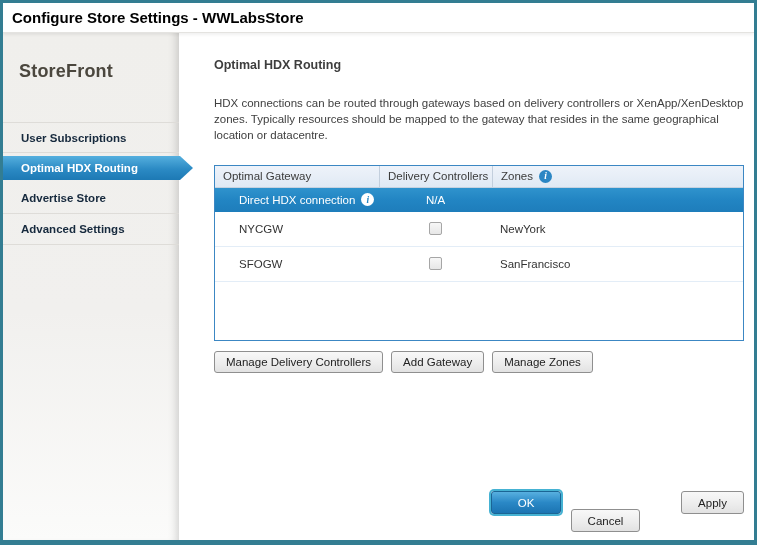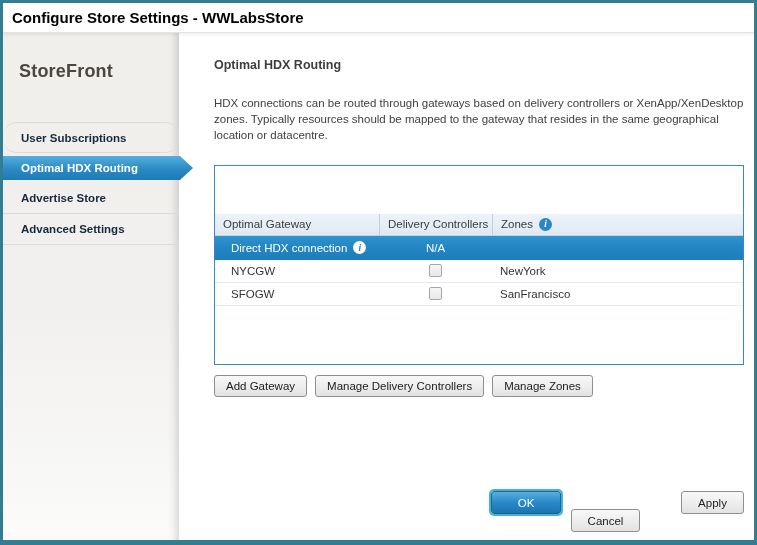--- a/index.html
+++ b/index.html
@@ -45,21 +45,21 @@
   }
   .menu { margin-top: 40px; }
   .menu-item {
     height: 31px;
     display: flex; align-items: center;
     padding-left: 18px;
     font-size: 11.5px; font-weight: bold; color: #16293d;
     border-bottom: 1px solid #dedcd8;
     cursor: pointer;
   }
-  .menu-item:first-child { border-top: 1px solid #dedcd8; border-radius: 14px; }
+  .menu-item:first-child { border-top: 1px solid #dedcd8; }
   .menu-item.selected {
     width: calc(100% + 14px);
     height: 24px;
     margin: 3px 0;
     border: none;
     color: #ffffff;
     background: linear-gradient(180deg, #55afde 0%, #2b8ac4 55%, #1d79b4 100%);
     clip-path: polygon(0 0, calc(100% - 13px) 0, 100% 50%, calc(100% - 13px) 100%, 0 100%);
     position: relative; z-index: 4;
   }
@@ -87,32 +87,31 @@
     background: #ffffff;
   }
   .trow, .thead {
     display: grid;
     grid-template-columns: 164px 113px 120px 131px;
   }
   .thead {
     height: 22px;
     background: linear-gradient(180deg, #eef3fa 0%, #e0e9f4 100%);
     border-bottom: 1px solid #c6d2e0;
-    margin-top: 48px;
   }
   .th {
     display: flex; align-items: center;
     padding-left: 8px;
     font-size: 11.5px; color: #3b3b3b;
   }
   .th + .th { border-left: 1px solid #c3cfdd; }
 
-  .trow { height: 23px; font-size: 11.5px; color: #333333; }
+  .trow { height: 35px; font-size: 11.5px; color: #333333; }
   .trow .td { display: flex; align-items: center; overflow: hidden; }
-  .td.c1 { padding-left: 16px; }
+  .td.c1 { padding-left: 24px; }
   .td.c2 { justify-content: center; }
   .td.c3 { padding-left: 8px; }
   .td.c4 { padding-left: 8px; }
 
   .trow.selected {
     height: 24px;
     background: linear-gradient(180deg, #2f93cd 0%, #2285c3 50%, #1e7dbb 100%);
     color: #ffffff;
   }
   .trow.plain { border-bottom: 1px solid #e3edf7; }
@@ -236,22 +235,22 @@
             <span class="checkbox"></span>
           </div>
           <div class="td c3">SanFrancisco</div>
           <div class="td c4"></div>
         </div>
 
         <div class="tfill"></div>
       </div>
 
       <div class="action-row">
+        <button class="btn">Manage Delivery Controllers</button>
         <button class="btn">Add Gateway</button>
-        <button class="btn">Manage Delivery Controllers</button>
         <button class="btn">Manage Zones</button>
       </div>
     </div>
   </div>
 
   <div class="footer">
     <button class="btn primary">OK</button>
     <button class="btn cancel">Cancel</button>
     <button class="btn apply">Apply</button>
   </div>

